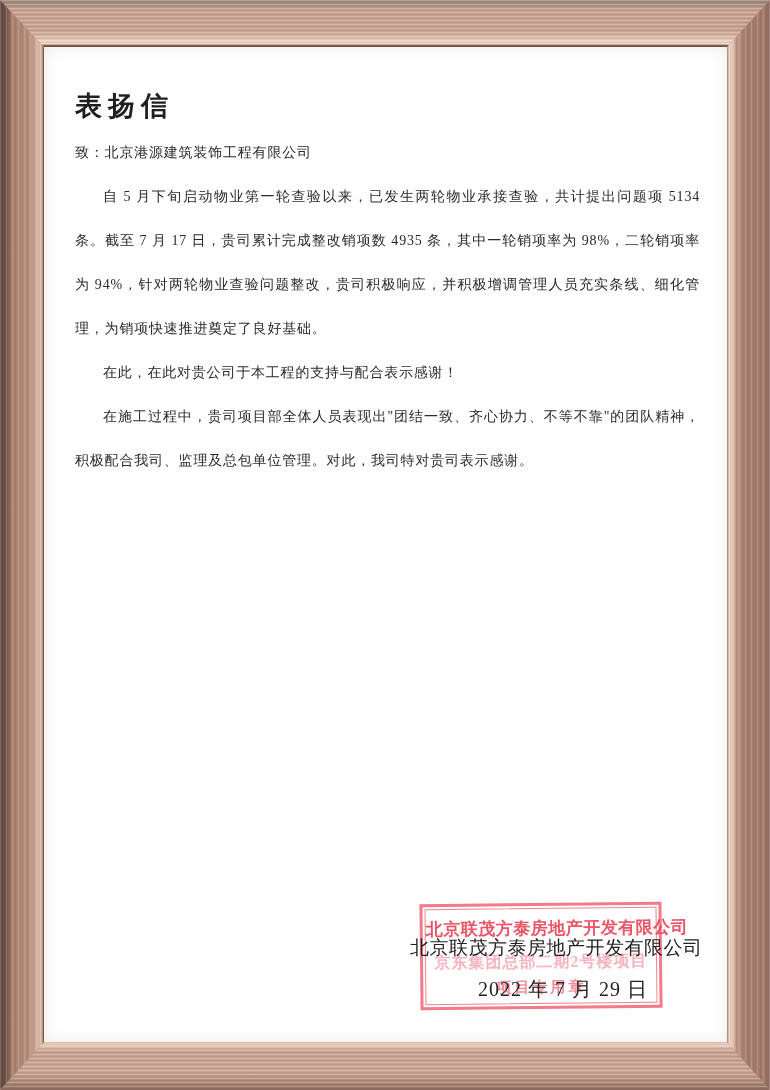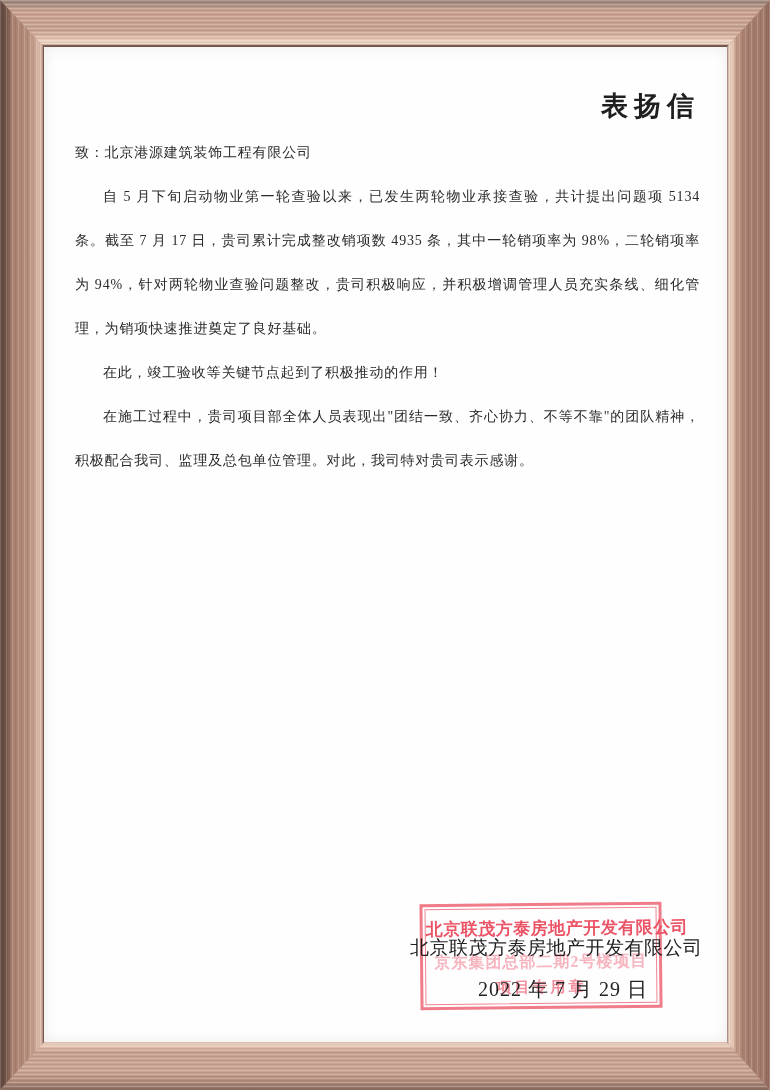--- a/index.html
+++ b/index.html
@@ -70,21 +70,21 @@
     box-shadow: inset 0 0 14px rgba(90,60,45,0.10);
   }
   .letter {
     position: absolute; inset: 0;
     padding: 36px 27px 0 31px;
     color: #2a2a2a;
   }
   .title {
     font-size: 27px;
     font-weight: bold;
-    text-align: right;
+    text-align: left;
     letter-spacing: 6px;
     line-height: 46px;
     color: #1f1f1f;
     margin-bottom: 2px;
   }
   .para {
     margin: 0;
     font-size: 14px;
     line-height: 44px;
     letter-spacing: 0.8px;
@@ -159,21 +159,21 @@
 <div class="frame-side frame-top"></div>
 <div class="frame-side frame-bottom"></div>
 <div class="frame-side frame-left"></div>
 <div class="frame-side frame-right"></div>
 
 <div class="paper">
   <div class="letter">
     <div class="title">表扬信</div>
     <p class="para">致：北京港源建筑装饰工程有限公司</p>
     <p class="para indent">自 5 月下旬启动物业第一轮查验以来，已发生两轮物业承接查验，共计提出问题项 5134 条。截至 7 月 17 日，贵司累计完成整改销项数 4935 条，其中一轮销项率为 98%，二轮销项率为 94%，针对两轮物业查验问题整改，贵司积极响应，并积极增调管理人员充实条线、细化管理，为销项快速推进奠定了良好基础。</p>
-    <p class="para indent">在此，竣工验收等关键节点起到了积极推动的作用！</p>
+    <p class="para indent">在此，在此对贵公司于本工程的支持与配合表示感谢！</p>
     <p class="para indent">在施工过程中，贵司项目部全体人员表现出"团结一致、齐心协力、不等不靠"的团队精神，积极配合我司、监理及总包单位管理。对此，我司特对贵司表示感谢。</p>
   </div>
 
   <div class="stamp">
     <div class="stamp-inner">
       <div class="stamp-line1">北京联茂方泰房地产开发有限公司</div>
       <div class="stamp-line2">京东集团总部二期2号楼项目</div>
       <div class="stamp-line3">项目专用章</div>
     </div>
   </div>

